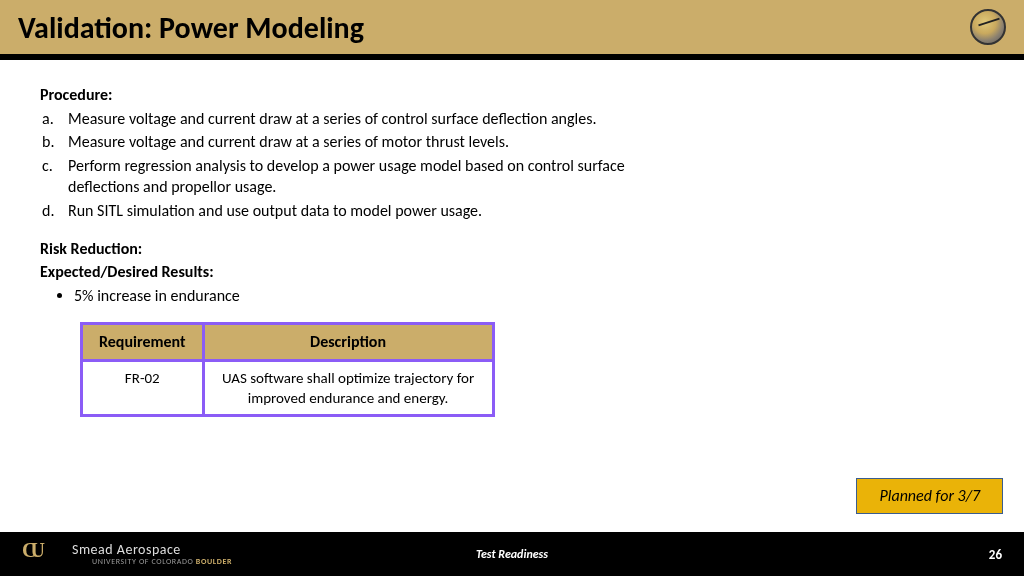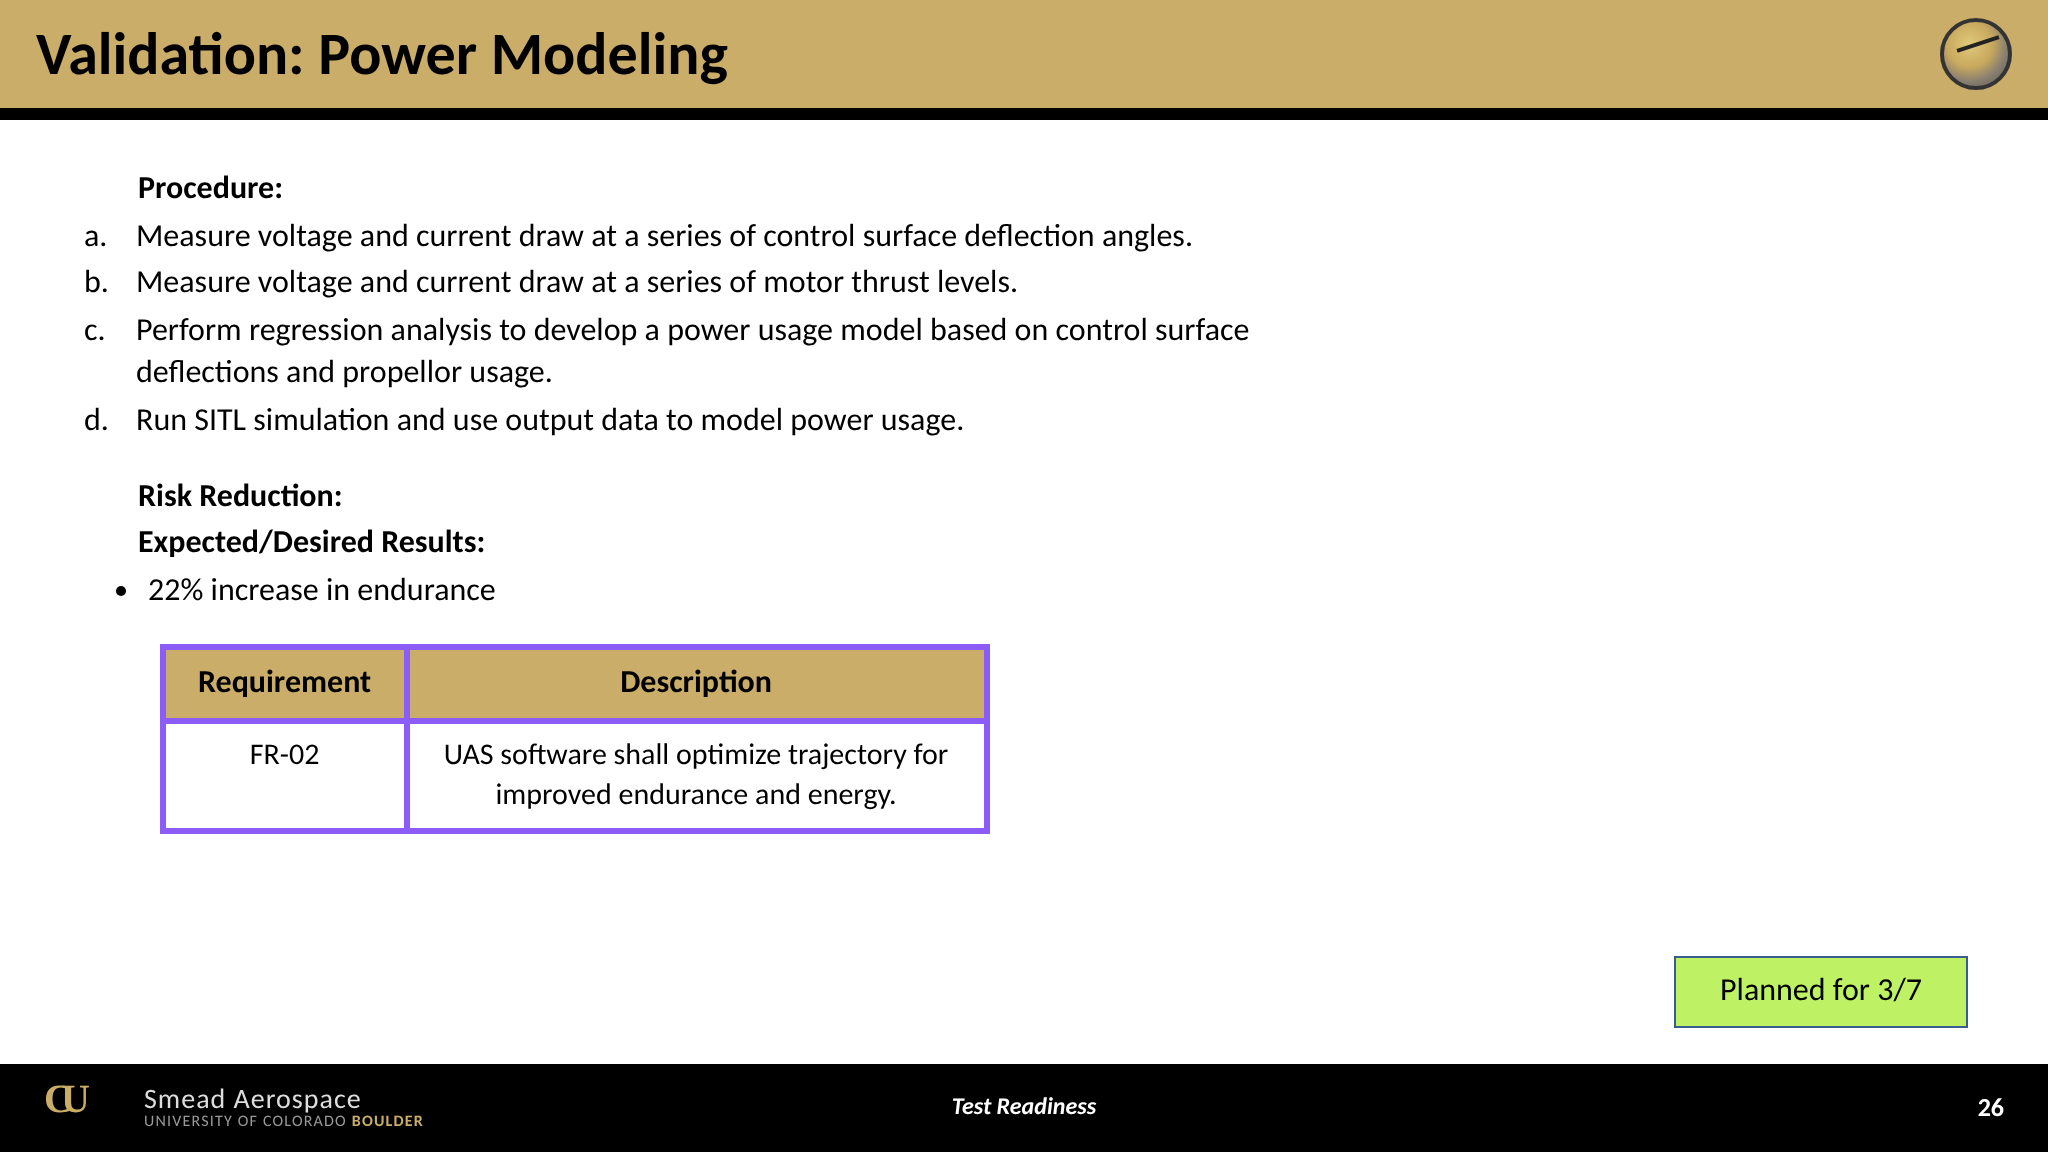--- a/index.html
+++ b/index.html
@@ -4,39 +4,39 @@
 <style>
   * { box-sizing: border-box; margin: 0; padding: 0; }
   html, body { width: 1024px; height: 576px; font-family: Calibri, Arial, sans-serif; background: #fff; overflow: hidden; }
   .slide { width: 1024px; height: 576px; position: relative; display: flex; flex-direction: column; }
   .title-bar { background: #cbad6a; height: 54px; display: flex; align-items: center; padding: 0 18px; justify-content: space-between; }
   .title-bar h1 { font-size: 30px; font-weight: 700; color: #000; }
   .logo-right { width: 36px; height: 36px; border-radius: 50%; background: radial-gradient(circle at 40% 35%, #e0c97a 0%, #c9a95e 40%, #8a8070 65%, #555 100%); border: 2px solid #333; position: relative; }
   .logo-right::after { content: ""; position: absolute; left: 6px; top: 10px; width: 22px; height: 2px; background: #222; transform: rotate(-18deg); }
   .black-strip { height: 6px; background: #000; }
   .content { flex: 1; padding: 24px 40px 0 40px; position: relative; color: #000; font-size: 16px; line-height: 1.35; }
-  .section-heading { font-weight: 700; margin-bottom: 2px; margin-left: 29px; }
+  .section-heading { font-weight: 700; margin-bottom: 2px; }
   ol.proc { list-style: none; margin: 0 0 16px 0; padding-left: 22px; max-width: 600px; }
   ol.proc li { position: relative; padding-left: 6px; margin-bottom: 2px; }
   ol.proc li .marker { position: absolute; left: -20px; }
   ul.bul { list-style: disc; margin: 0 0 16px 0; padding-left: 34px; max-width: 600px; }
   ul.bul li { margin-bottom: 2px; }
   .req-table { border-collapse: collapse; margin-top: 8px; margin-left: 40px; }
   .req-table th, .req-table td { border: 3px solid #8b5cf6; padding: 6px 16px; vertical-align: top; }
   .req-table th { background: #cbad6a; font-weight: 700; text-align: center; }
   .req-table td { text-align: center; font-size: 15px; }
   .req-table .desc { text-align: center; max-width: 290px; }
-  .planned-box { position: absolute; right: 40px; bottom: 18px; background: #bef264; border: 1px solid #3a5d8f; padding: 6px 22px; font-size: 16px; }
+  .planned-box { position: absolute; right: 21px; bottom: 18px; background: #eab308; border: 1px solid #3a5d8f; padding: 6px 22px; font-size: 16px; font-style: italic; }
   .footer { height: 44px; background: #000; display: flex; align-items: center; color: #fff; padding: 0 22px; position: relative; }
   .footer-left { display: flex; align-items: center; gap: 20px; }
   .cu-logo { width: 30px; height: 30px; position: relative; }
   .cu-logo .interlock { font-family: Georgia, serif; font-weight: 700; font-size: 20px; color: #cbad6a; letter-spacing: -6px; position: relative; }
   .footer-text { display: flex; flex-direction: column; line-height: 1.0; }
   .footer-text .line1 { font-size: 14px; color: #ddd; font-weight: 400; letter-spacing: 0.5px; }
-  .footer-text .line2 { font-size: 8px; color: #999; letter-spacing: 0.6px; }
+  .footer-text .line2 { font-size: 8px; color: #999; letter-spacing: 0.6px; margin-left: 20px; }
   .footer-text .line2 b { color: #cbad6a; font-weight: 700; }
   .footer-center { position: absolute; left: 50%; transform: translateX(-50%); font-size: 12px; font-weight: 700; font-style: italic; }
   .footer-right { position: absolute; right: 22px; font-size: 13px; font-weight: bold; }
 </style>
 </head>
 <body>
 
 <div class="slide">
 
   <div class="title-bar">
@@ -52,21 +52,21 @@
       <li><span class="marker">a.</span><span>Measure voltage and current draw at a series of control surface deflection angles.</span></li>
       <li><span class="marker">b.</span><span>Measure voltage and current draw at a series of motor thrust levels.</span></li>
       <li><span class="marker">c.</span><span>Perform regression analysis to develop a power usage model based on control surface deflections and propellor usage.</span></li>
       <li><span class="marker">d.</span><span>Run SITL simulation and use output data to model power usage.</span></li>
     </ol>
 
     <div class="section-heading">Risk Reduction:</div>
 
     <div class="section-heading">Expected/Desired Results:</div>
     <ul class="bul">
-      <li>22% increase in endurance</li>
+      <li>5% increase in endurance</li>
     </ul>
 
     <table class="req-table">
       <thead>
         <tr>
           <th>Requirement</th>
           <th>Description</th>
         </tr>
       </thead>
       <tbody>

